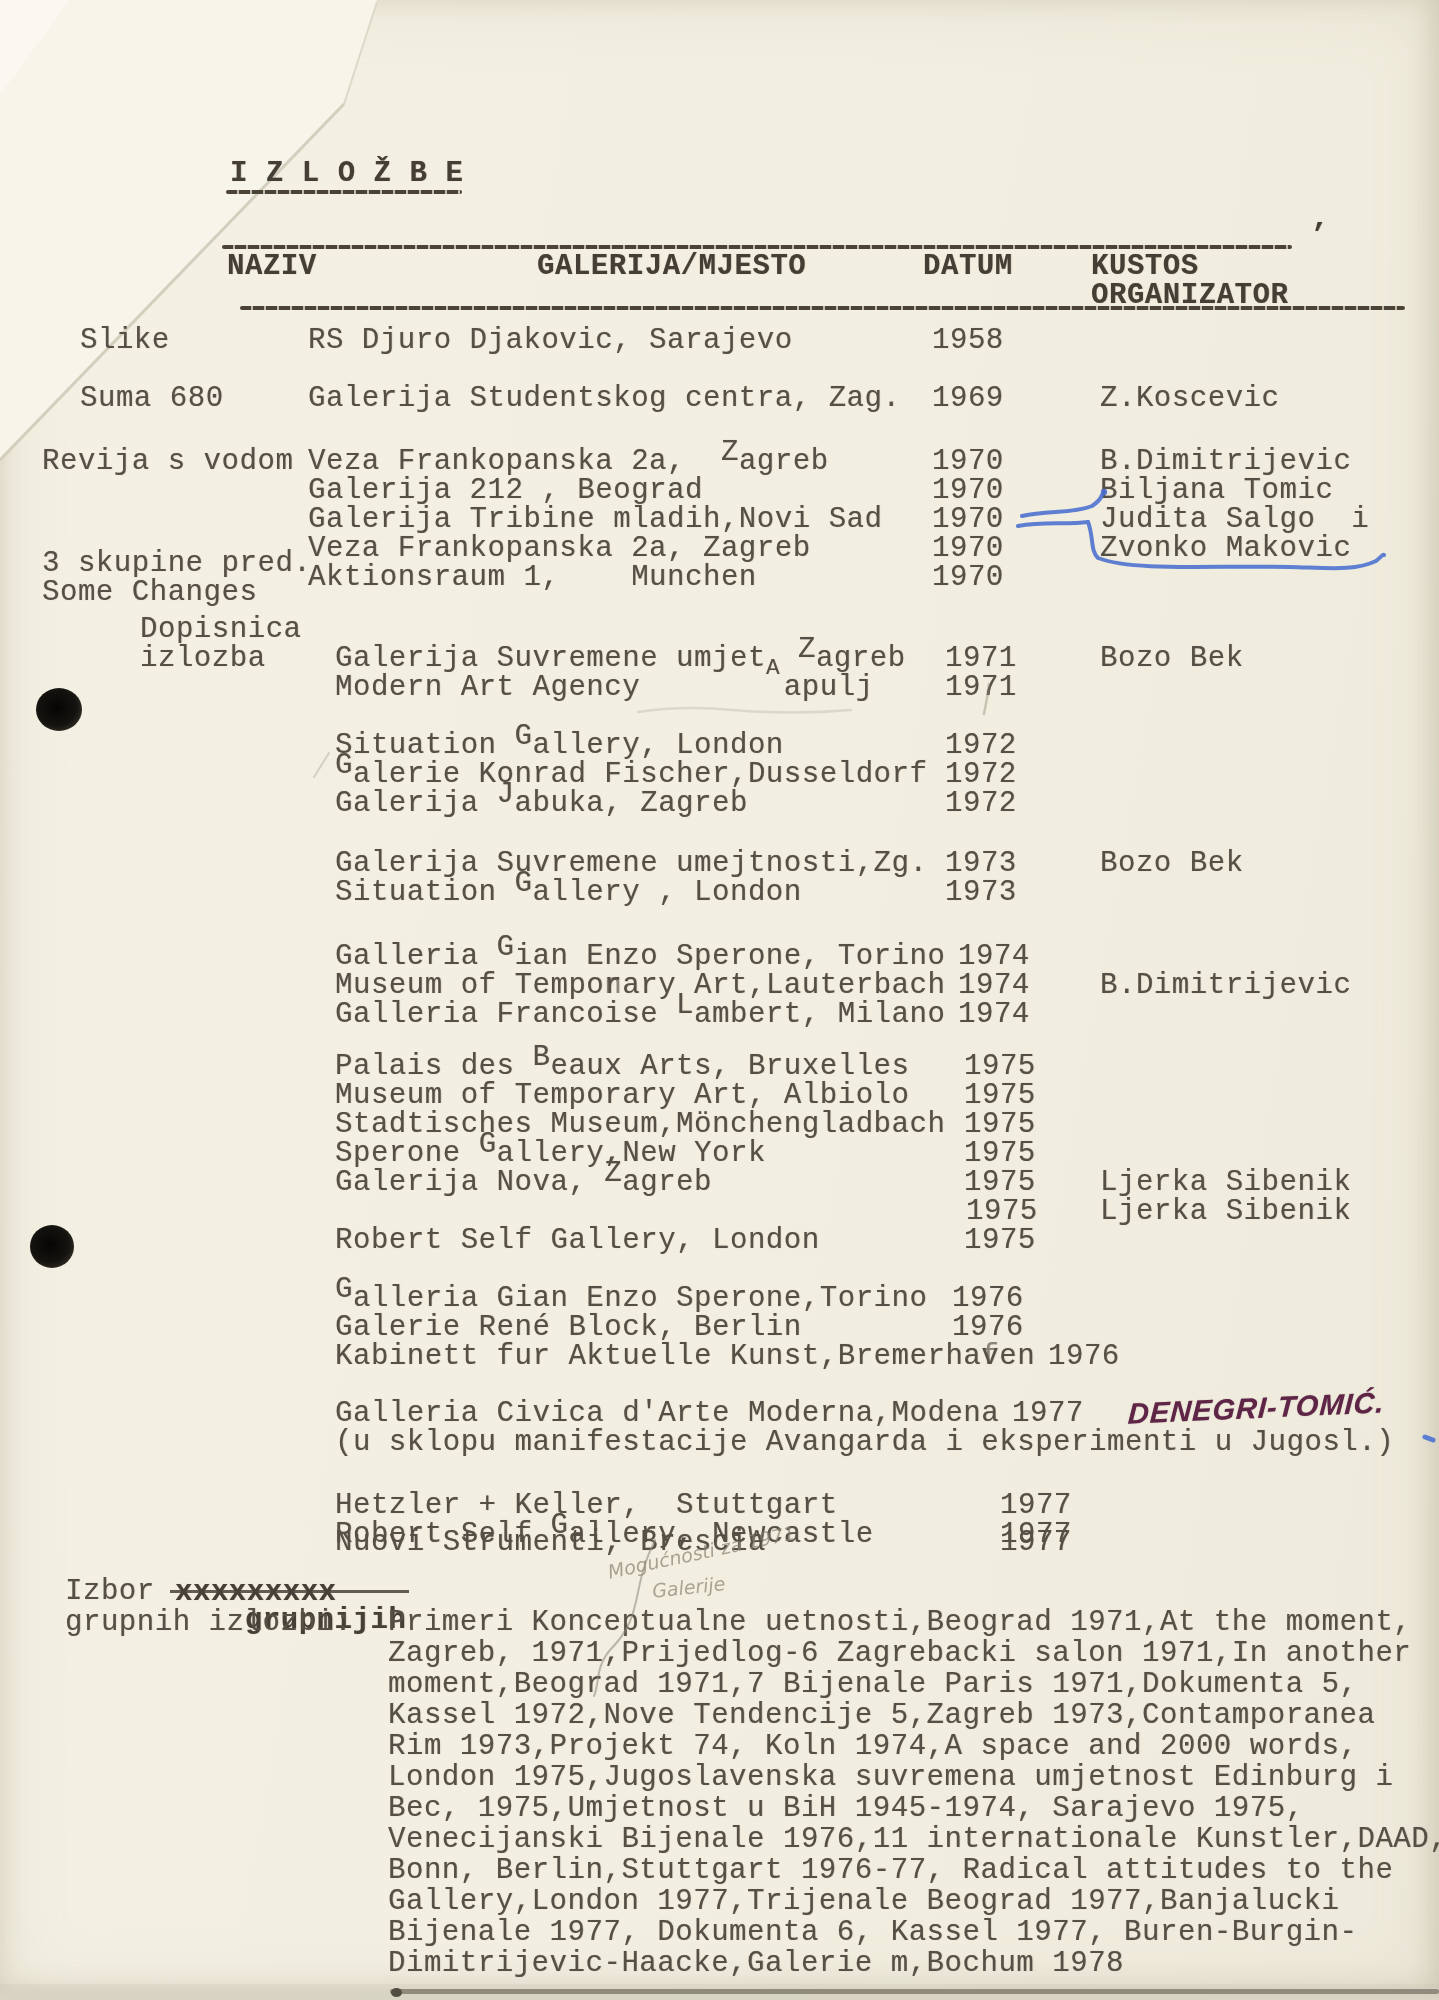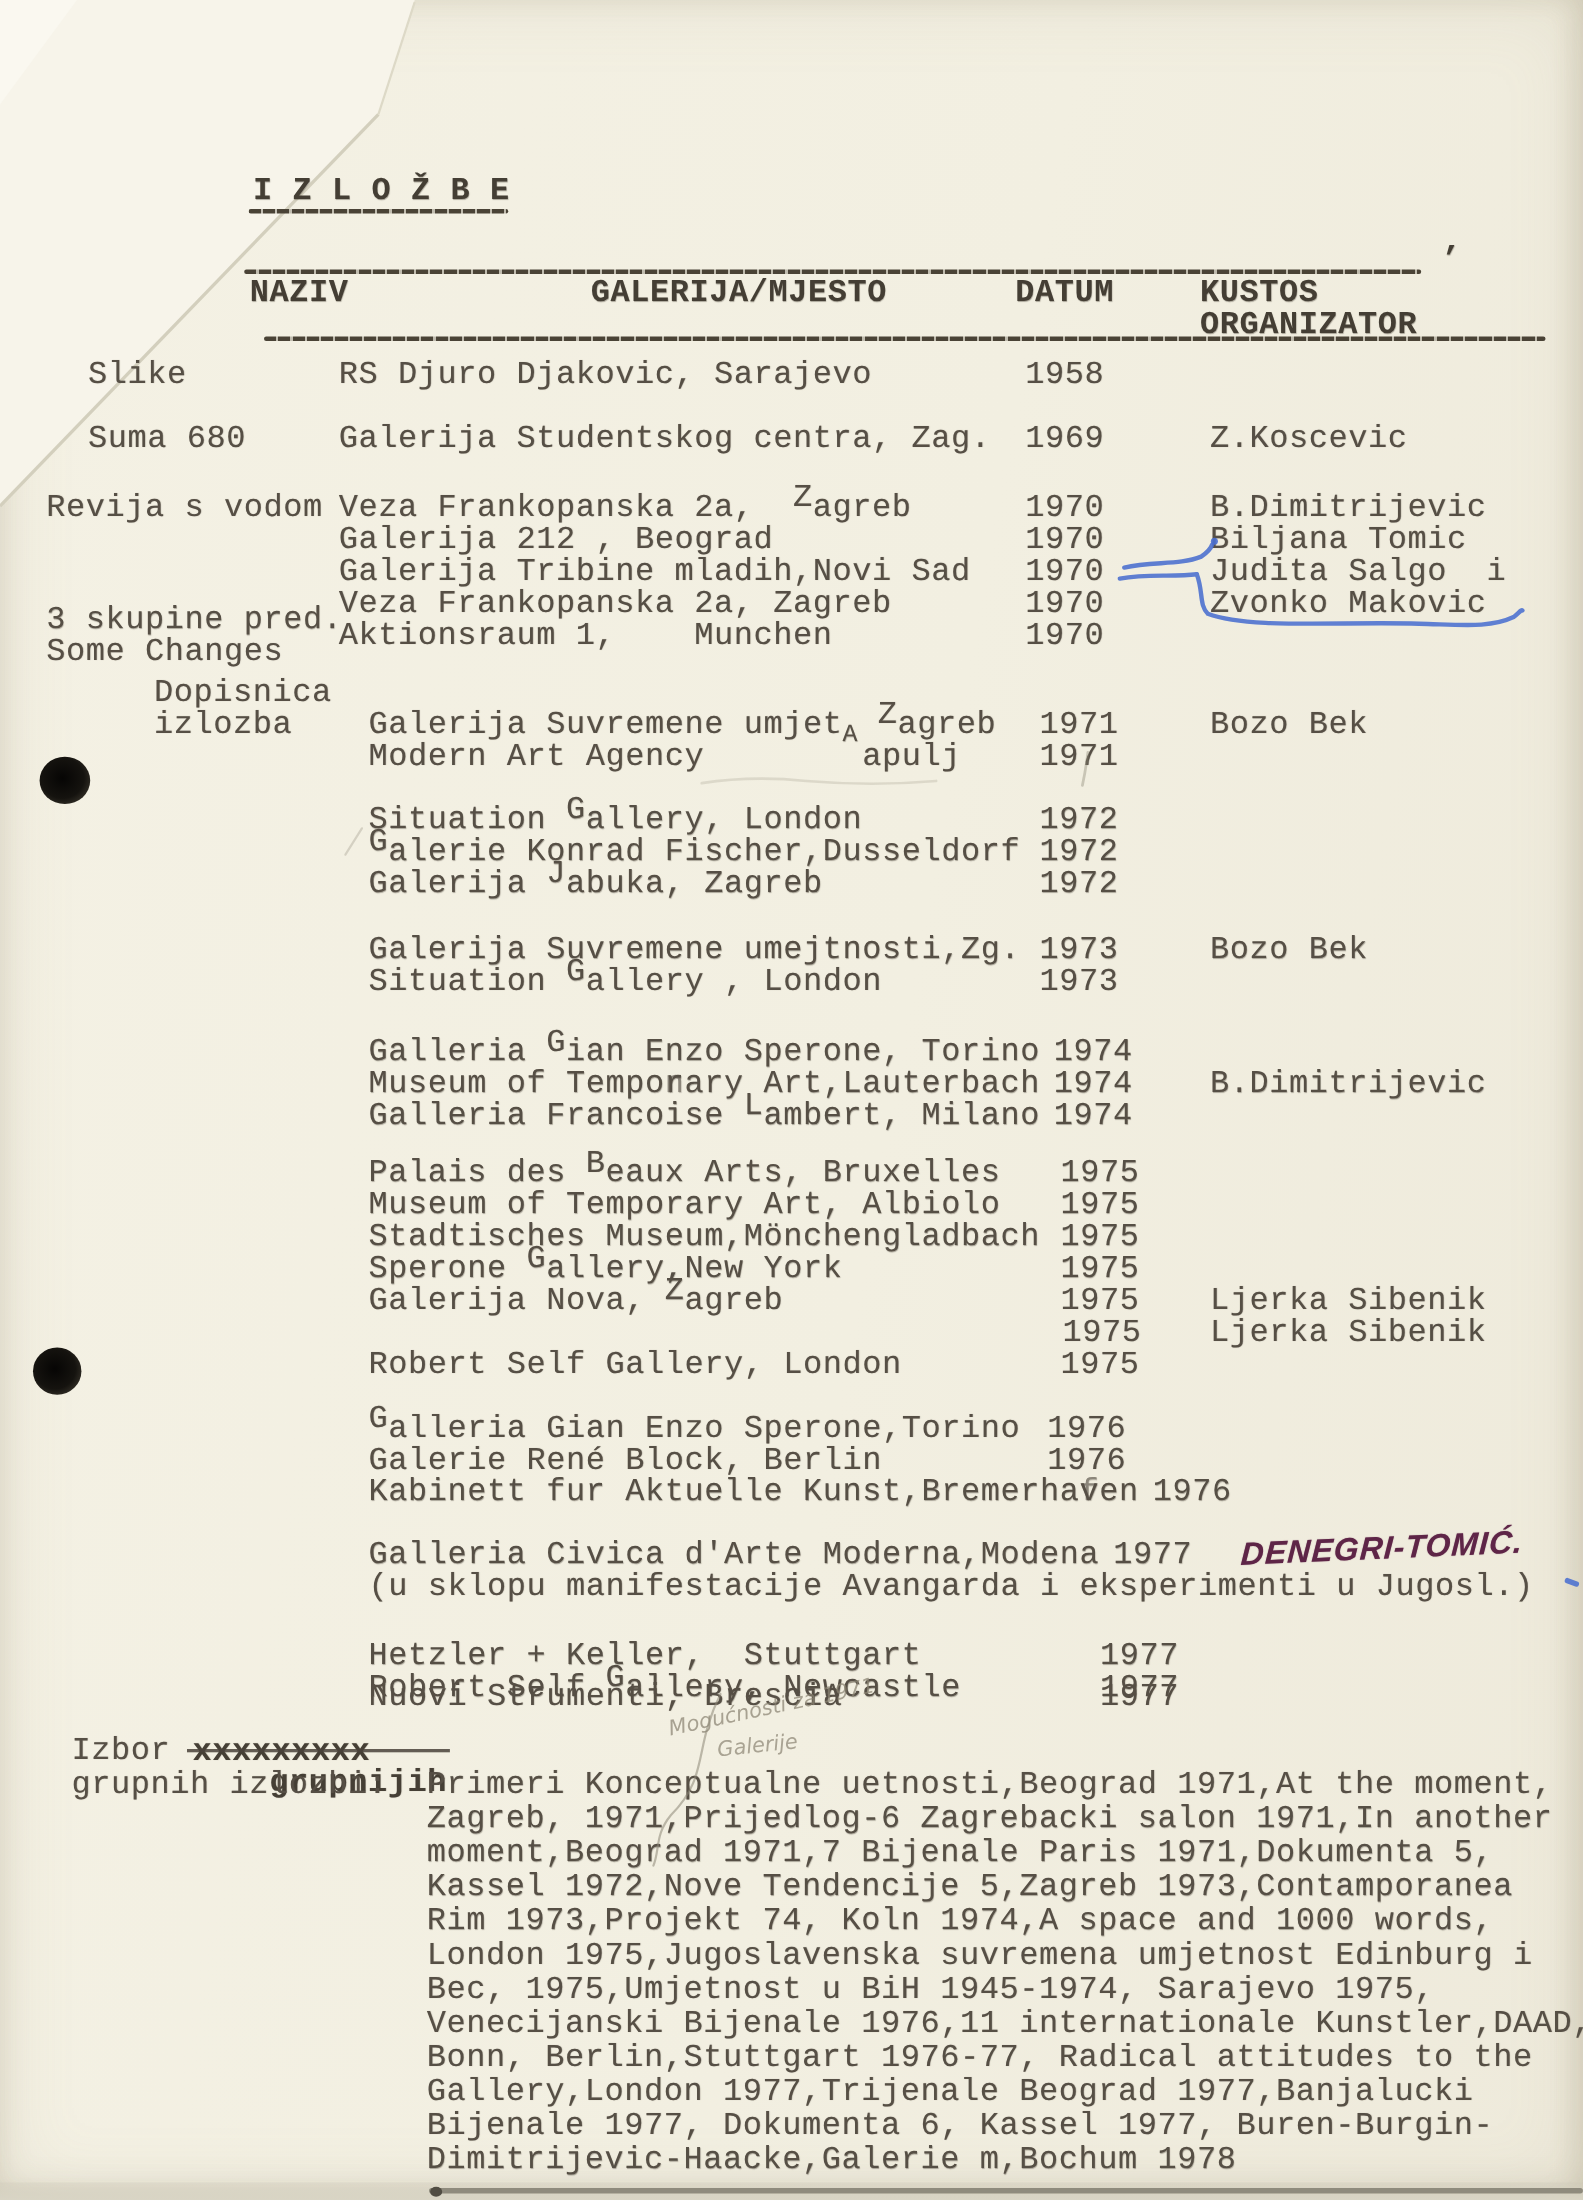--- a/index.html
+++ b/index.html
@@ -109,21 +109,21 @@
     <span>grupnijih</span>
     <span class="xov">xxxxxxxxx</span>
     <span class="strikebar"></span>
   </span>
   <div class="abs tw" style="left:65px;top:1608px;">grupnih izlozbi:</div>
   <div class="abs" style="left:0;top:0;width:1439px;">
       <div class="abs tw" style="left: 388px; top: 1608px;">Primeri Konceptualne uetnosti,Beograd 1971,At the moment,</div>
       <div class="abs tw" style="left: 388px; top: 1639px;">Zagreb, 1971,Prijedlog-6 Zagrebacki salon 1971,In another</div>
       <div class="abs tw" style="left: 388px; top: 1670px;">moment,Beograd 1971,7 Bijenale Paris 1971,Dokumenta 5,</div>
       <div class="abs tw" style="left: 388px; top: 1701px;">Kassel 1972,Nove Tendencije 5,Zagreb 1973,Contamporanea</div>
-      <div class="abs tw" style="left: 388px; top: 1732px;">Rim 1973,Projekt 74, Koln 1974,A space and 1000 words,</div>
+      <div class="abs tw" style="left: 388px; top: 1732px;">Rim 1973,Projekt 74, Koln 1974,A space and 2000 words,</div>
       <div class="abs tw" style="left: 388px; top: 1763px;">London 1975,Jugoslavenska suvremena umjetnost Edinburg i</div>
       <div class="abs tw" style="left: 388px; top: 1794px;">Bec, 1975,Umjetnost u BiH 1945-1974, Sarajevo 1975,</div>
       <div class="abs tw" style="left: 388px; top: 1825px;">Venecijanski Bijenale 1976,11 internationale Kunstler,DAAD,</div>
       <div class="abs tw" style="left: 388px; top: 1856px;">Bonn, Berlin,Stuttgart 1976-77, Radical attitudes to the</div>
       <div class="abs tw" style="left: 388px; top: 1887px;">Gallery,London 1977,Trijenale Beograd 1977,Banjalucki</div>
       <div class="abs tw" style="left: 388px; top: 1918px;">Bijenale 1977, Dokumenta 6, Kassel 1977, Buren-Burgin-</div>
       <div class="abs tw" style="left: 388px; top: 1949px;">Dimitrijevic-Haacke,Galerie m,Bochum 1978</div>
     </div>
 
   <div class="marker-note" style="left:1128px;top:1392px;">DENEGRI-TOMIĆ.</div>

